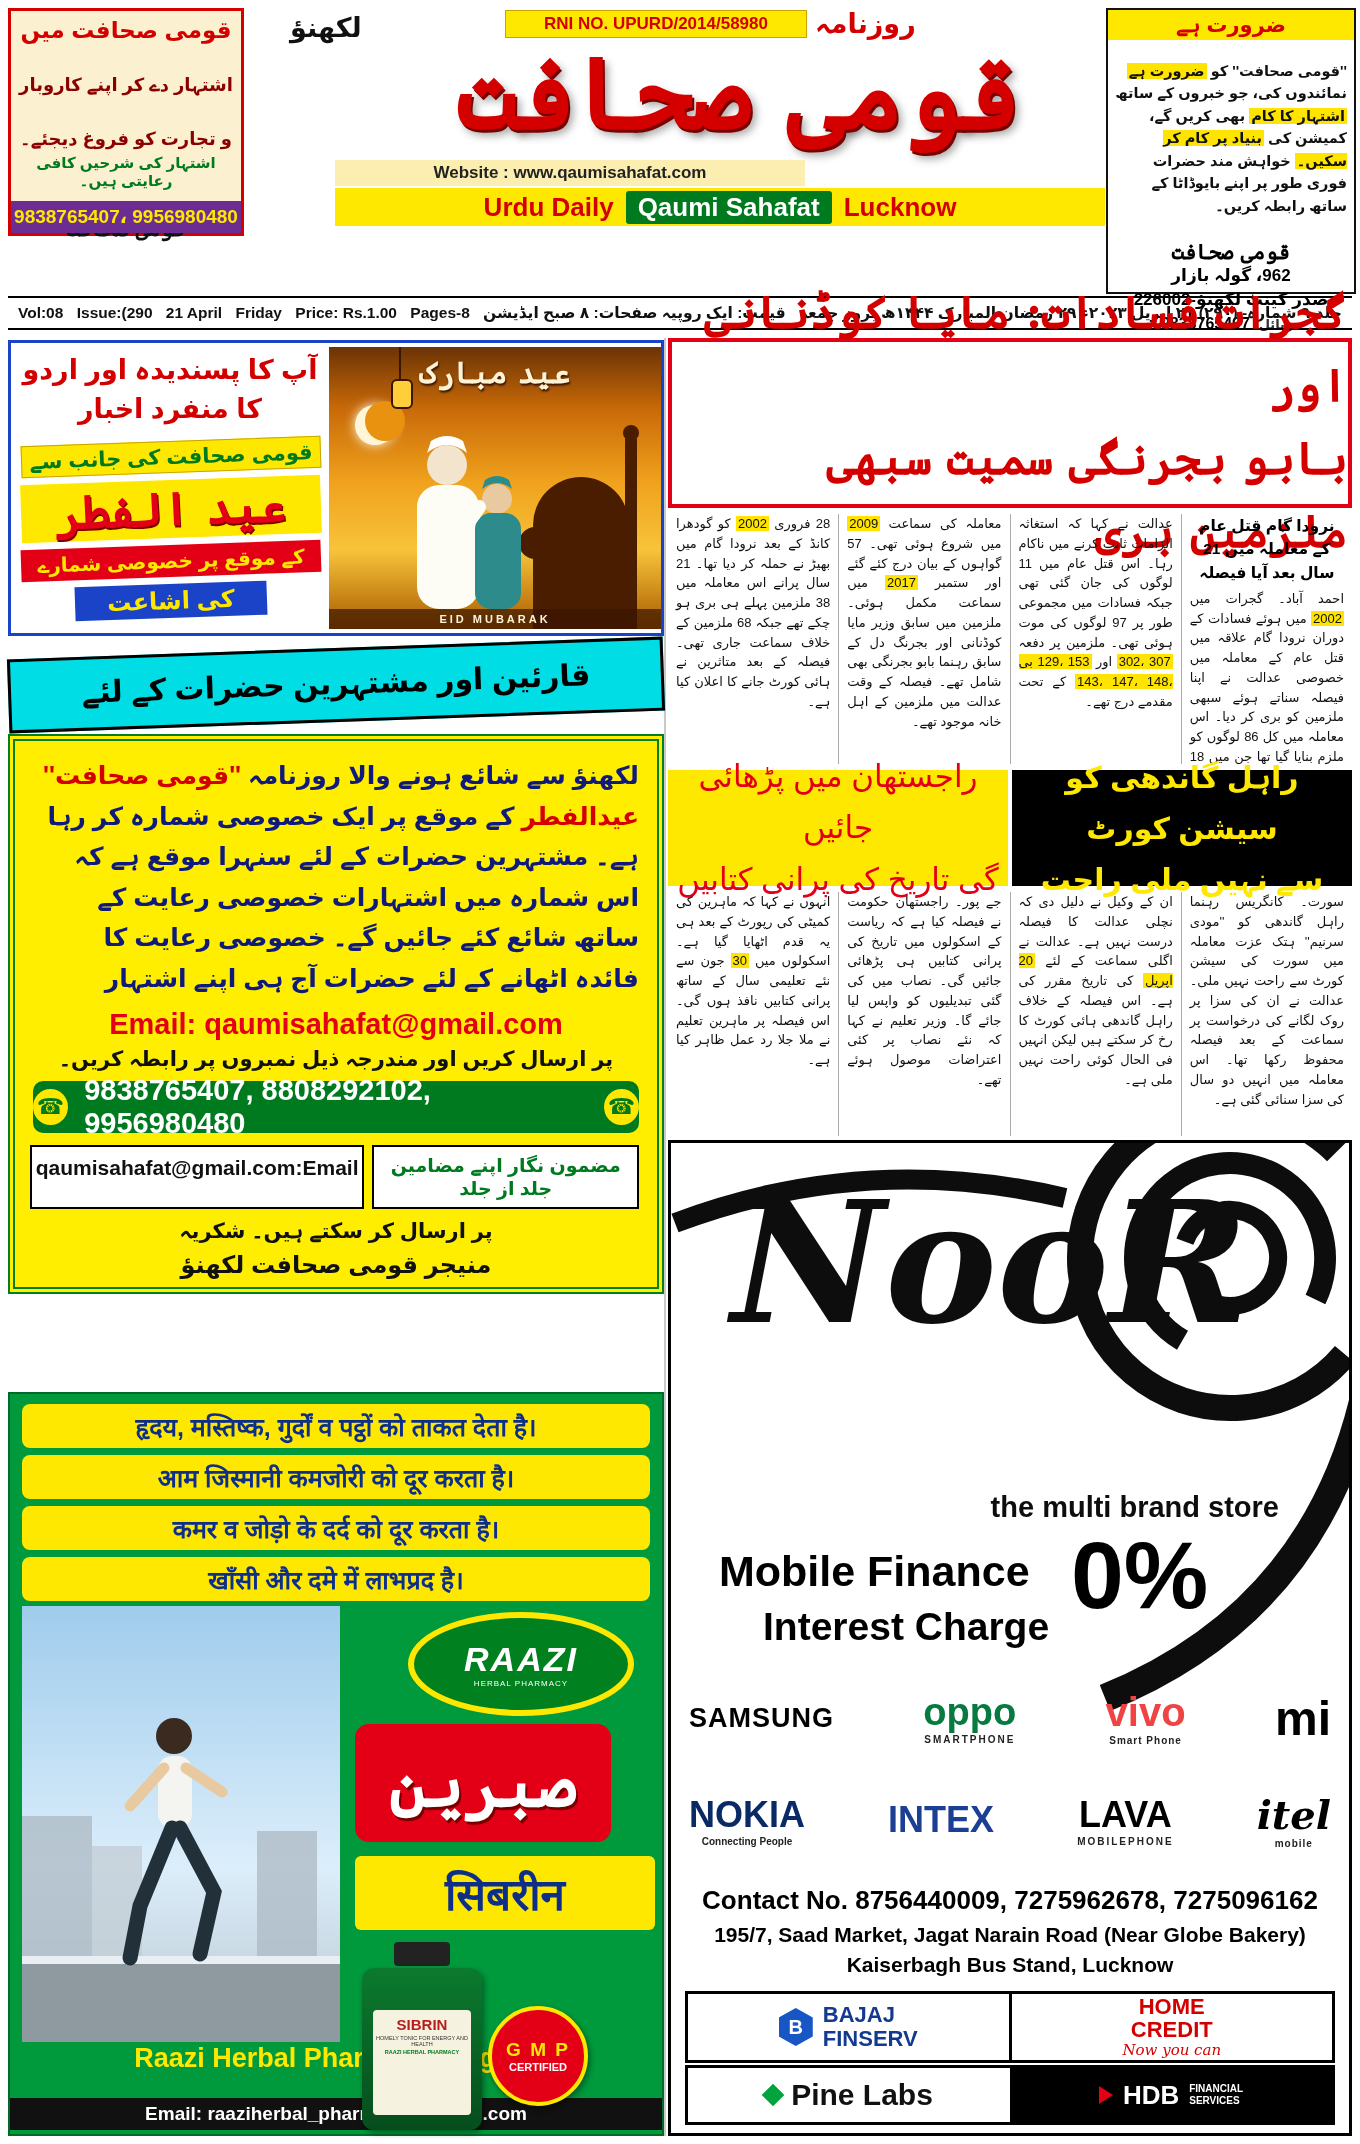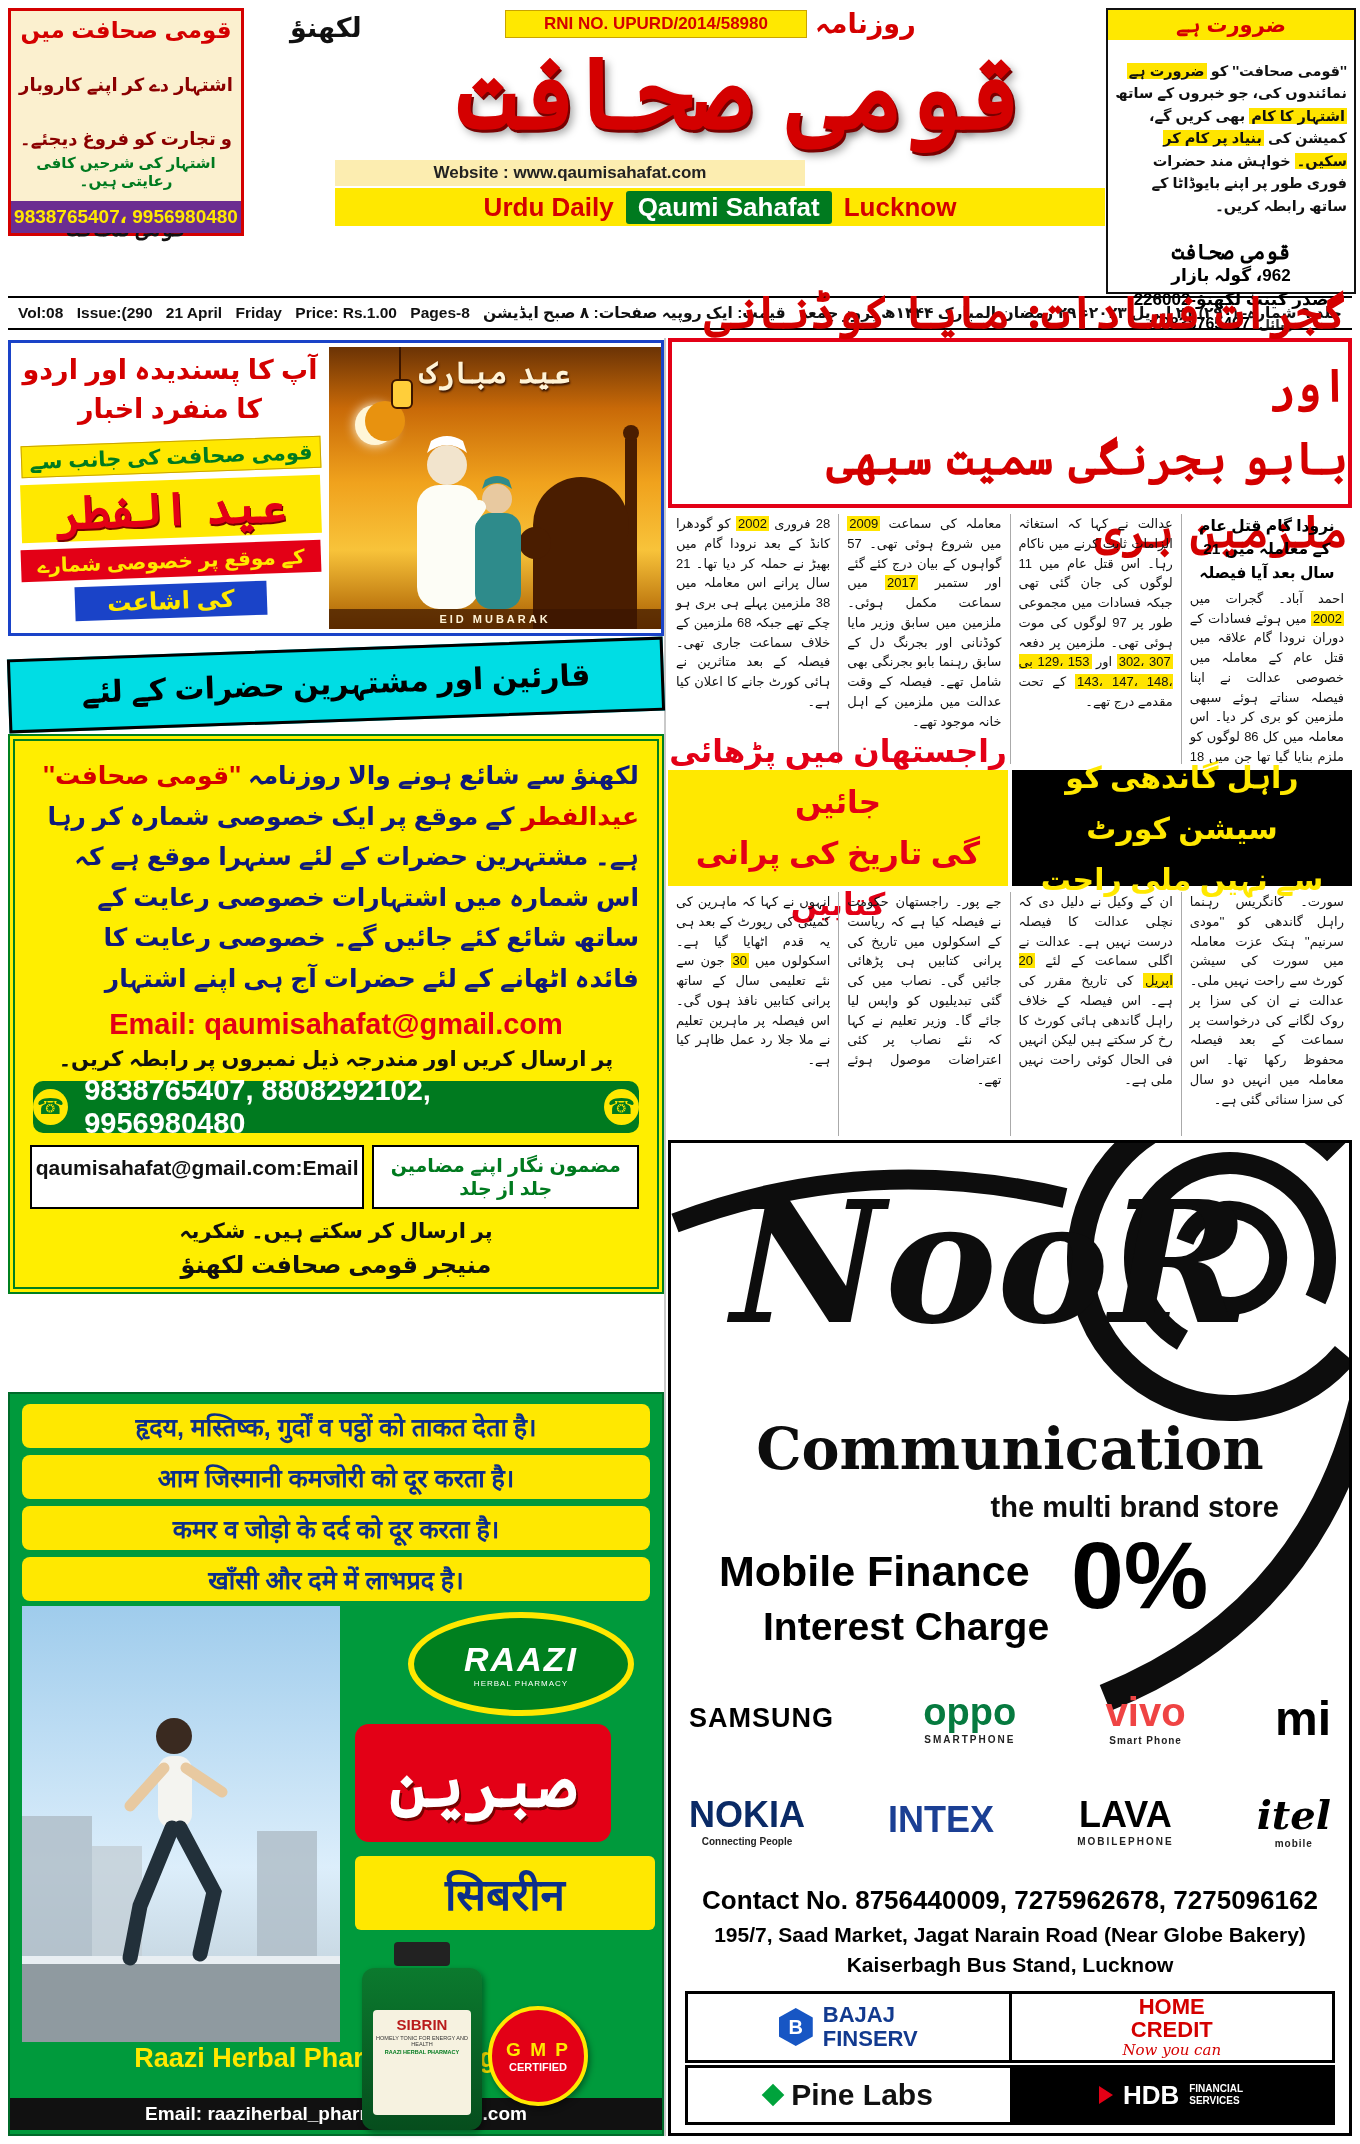--- a/index.html
+++ b/index.html
@@ -100,21 +100,21 @@
   .gmp .g2{color:#fff;font-size:11px;font-weight:bold;}
 
   
   .headline1{left:668px;top:338px;width:684px;height:170px;border:4px solid #e30016;background:#fff;box-sizing:border-box;display:flex;flex-direction:column;align-items:center;justify-content:center;
     color:#d40000;font-weight:bold;font-size:45px;line-height:1.62;direction:rtl;font-family:"DejaVu Serif","Liberation Serif",serif;}
   .cols{display:flex;direction:rtl;gap:0;}
   .cols .col{flex:1;direction:rtl;text-align:justify;font-size:13px;line-height:1.52;color:#111;padding:0 8px;border-left:1px solid #aaa;}
   .cols .col:last-child{border-left:none;}
   .subhead{font-size:15.5px;font-weight:bold;text-align:center;line-height:1.5;margin-bottom:5px;color:#000;}
   .story1{left:668px;top:514px;width:684px;height:250px;overflow:hidden;}
-  .head-y{left:668px;top:770px;width:340px;height:116px;background:#ffe800;color:#e30016;font-size:31px;font-weight:bold;direction:rtl;text-align:center;display:flex;flex-direction:column;justify-content:center;line-height:1.65;}
+  .head-y{left:668px;top:770px;width:340px;height:116px;background:#ffe800;color:#e30016;font-size:31px;font-weight:normal;direction:rtl;text-align:center;display:flex;flex-direction:column;justify-content:center;line-height:1.65;}
   .head-k{left:1012px;top:770px;width:340px;height:116px;background:#000;color:#ffe800;font-size:30px;font-weight:bold;direction:rtl;text-align:center;display:flex;flex-direction:column;justify-content:center;line-height:1.7;}
   .story2{left:668px;top:892px;width:684px;height:244px;overflow:hidden;}
 
   
   .noor{left:668px;top:1140px;width:684px;height:996px;border:3px solid #000;background:#fff;box-sizing:border-box;overflow:hidden;}
   .noor .brand{position:absolute;left:0;right:40px;top:36px;text-align:center;font-size:168px;line-height:1;font-weight:bold;font-style:italic;color:#0d0d0d;font-family:"DejaVu Serif","Liberation Serif",serif;z-index:2;}
   .noor .title{position:absolute;left:0;right:0;top:272px;text-align:center;font-size:57px;font-weight:bold;color:#0d0d0d;font-family:"DejaVu Serif","Liberation Serif",serif;z-index:2;}
   .noor .tagline{position:absolute;right:70px;top:348px;font-size:29px;font-weight:bold;color:#0d0d0d;z-index:2;}
   .noor .off1{position:absolute;left:48px;top:404px;font-size:43px;font-weight:bold;z-index:2;}
   .noor .pct{position:absolute;left:400px;top:378px;font-size:95px;font-weight:bold;z-index:2;}
@@ -338,21 +338,20 @@
     <svg style="position:absolute;top:0;right:0;z-index:1" width="684" height="620" viewBox="0 0 684 620">
       <g fill="none" stroke="#0d0d0d">
         <circle cx="565" cy="115" r="150" stroke-width="26" stroke-dasharray="720 260" transform="rotate(40 565 115)"></circle>
         <circle cx="565" cy="115" r="95" stroke-width="22" stroke-dasharray="440 170" transform="rotate(120 565 115)"></circle>
         <circle cx="565" cy="115" r="48" stroke-width="18" stroke-dasharray="220 90" transform="rotate(200 565 115)"></circle>
         <path d="M10,80 Q200,8 400,55" stroke-width="20"></path>
         <path d="M700,250 Q650,470 440,555" stroke-width="28"></path>
       </g>
     </svg>
     <div class="brand">NooR</div>
-    <div class="title">Communication</div>
     <div class="tagline">the multi brand store</div>
     <div class="off1">Mobile Finance</div>
     <div class="pct">0%</div>
     <div class="off2">Interest Charge</div>
 
     <div class="brandrow" style="top:540px;height:70px">
       <div class="bitem">
         <div class="bn" style="font-size:27px;letter-spacing:1px">SAMSUNG</div>
       </div>
       <div class="bitem">

